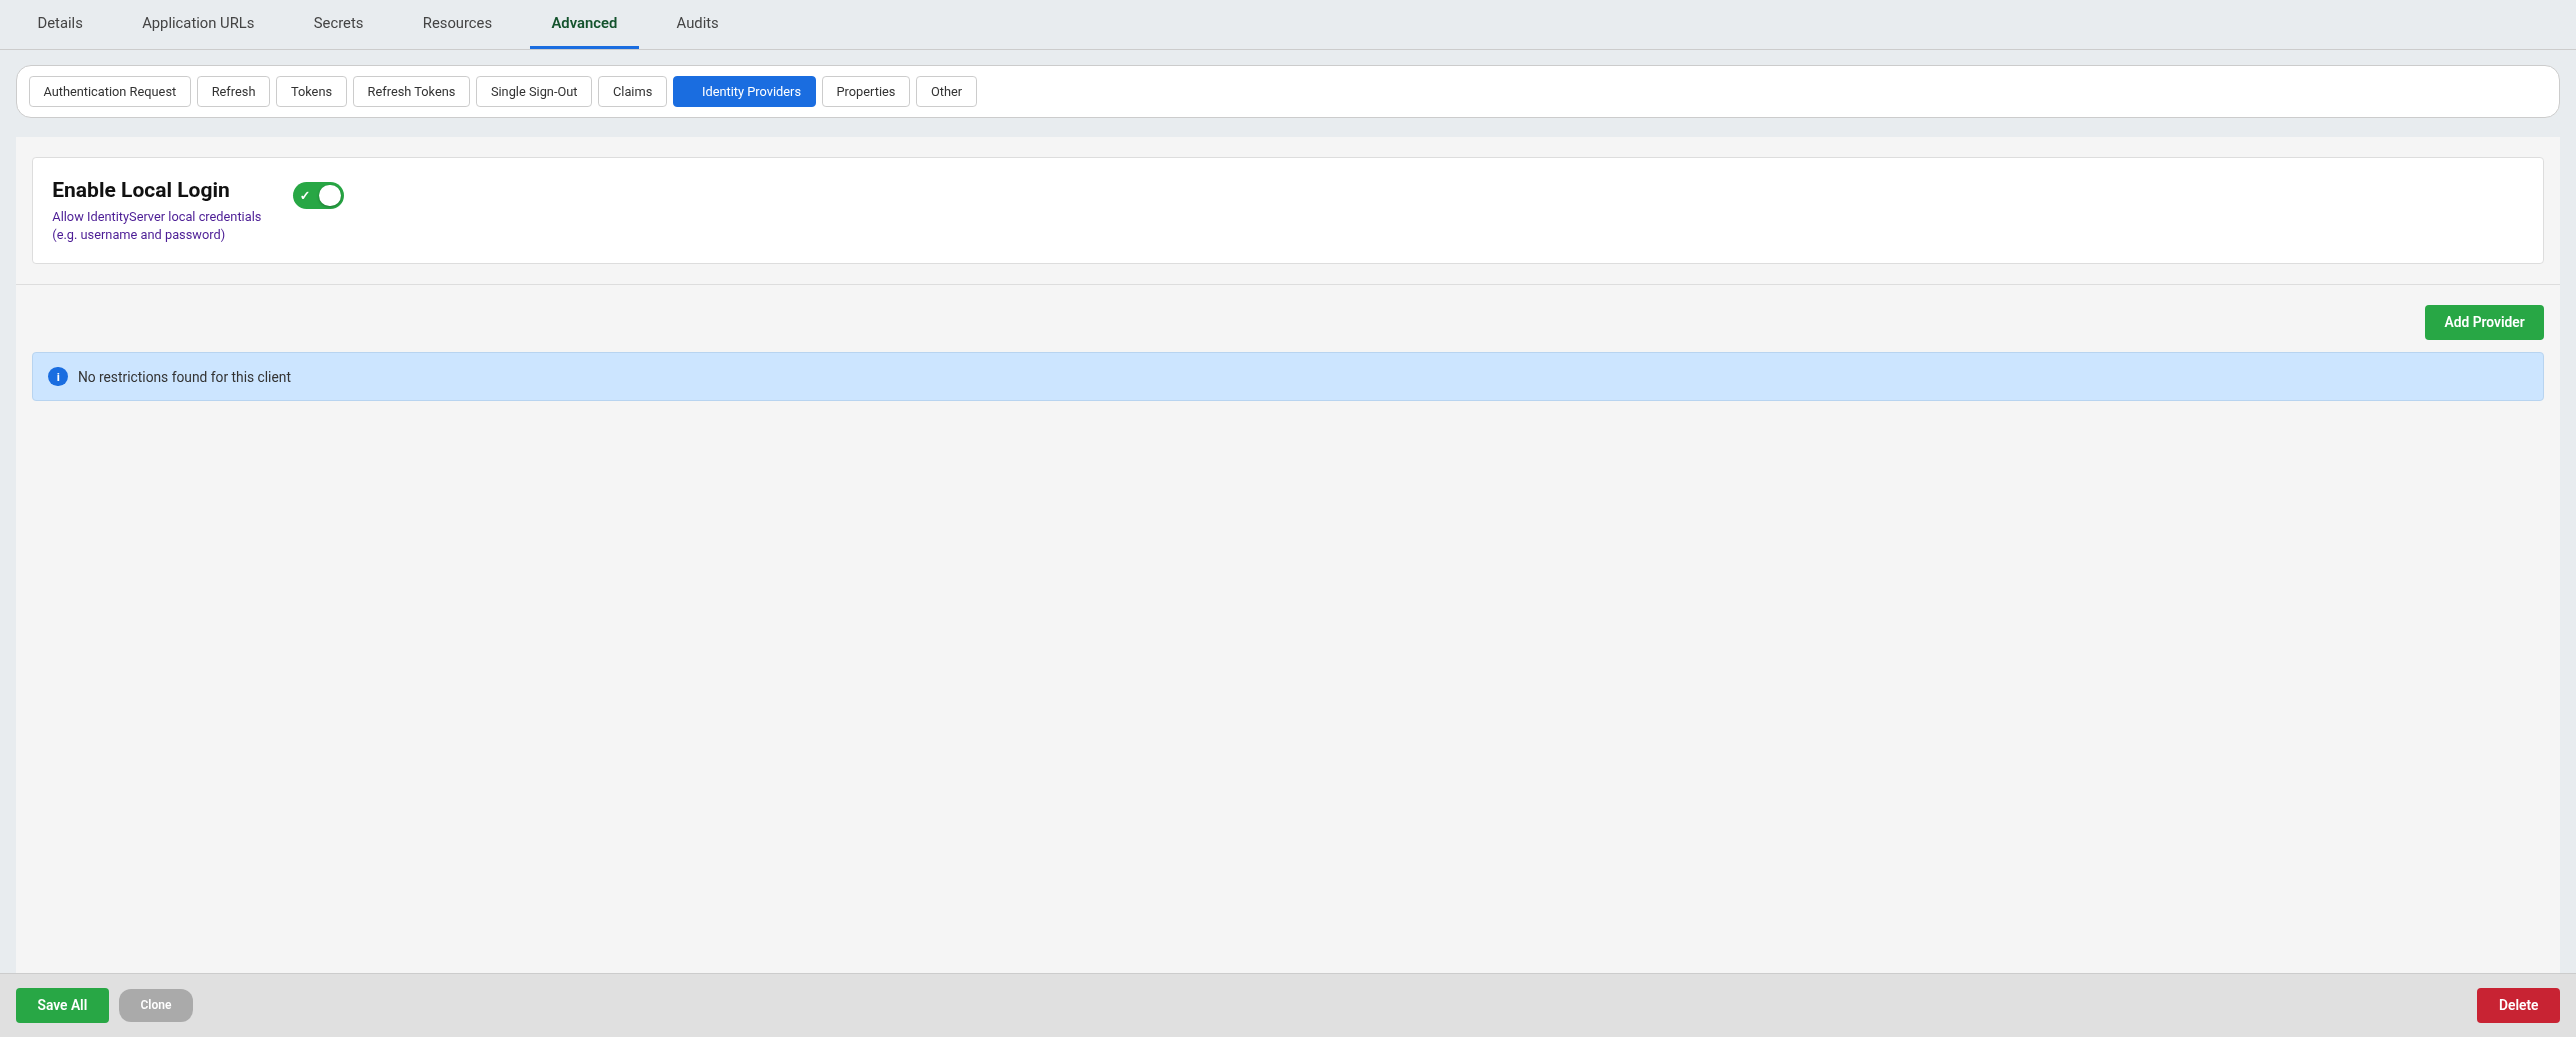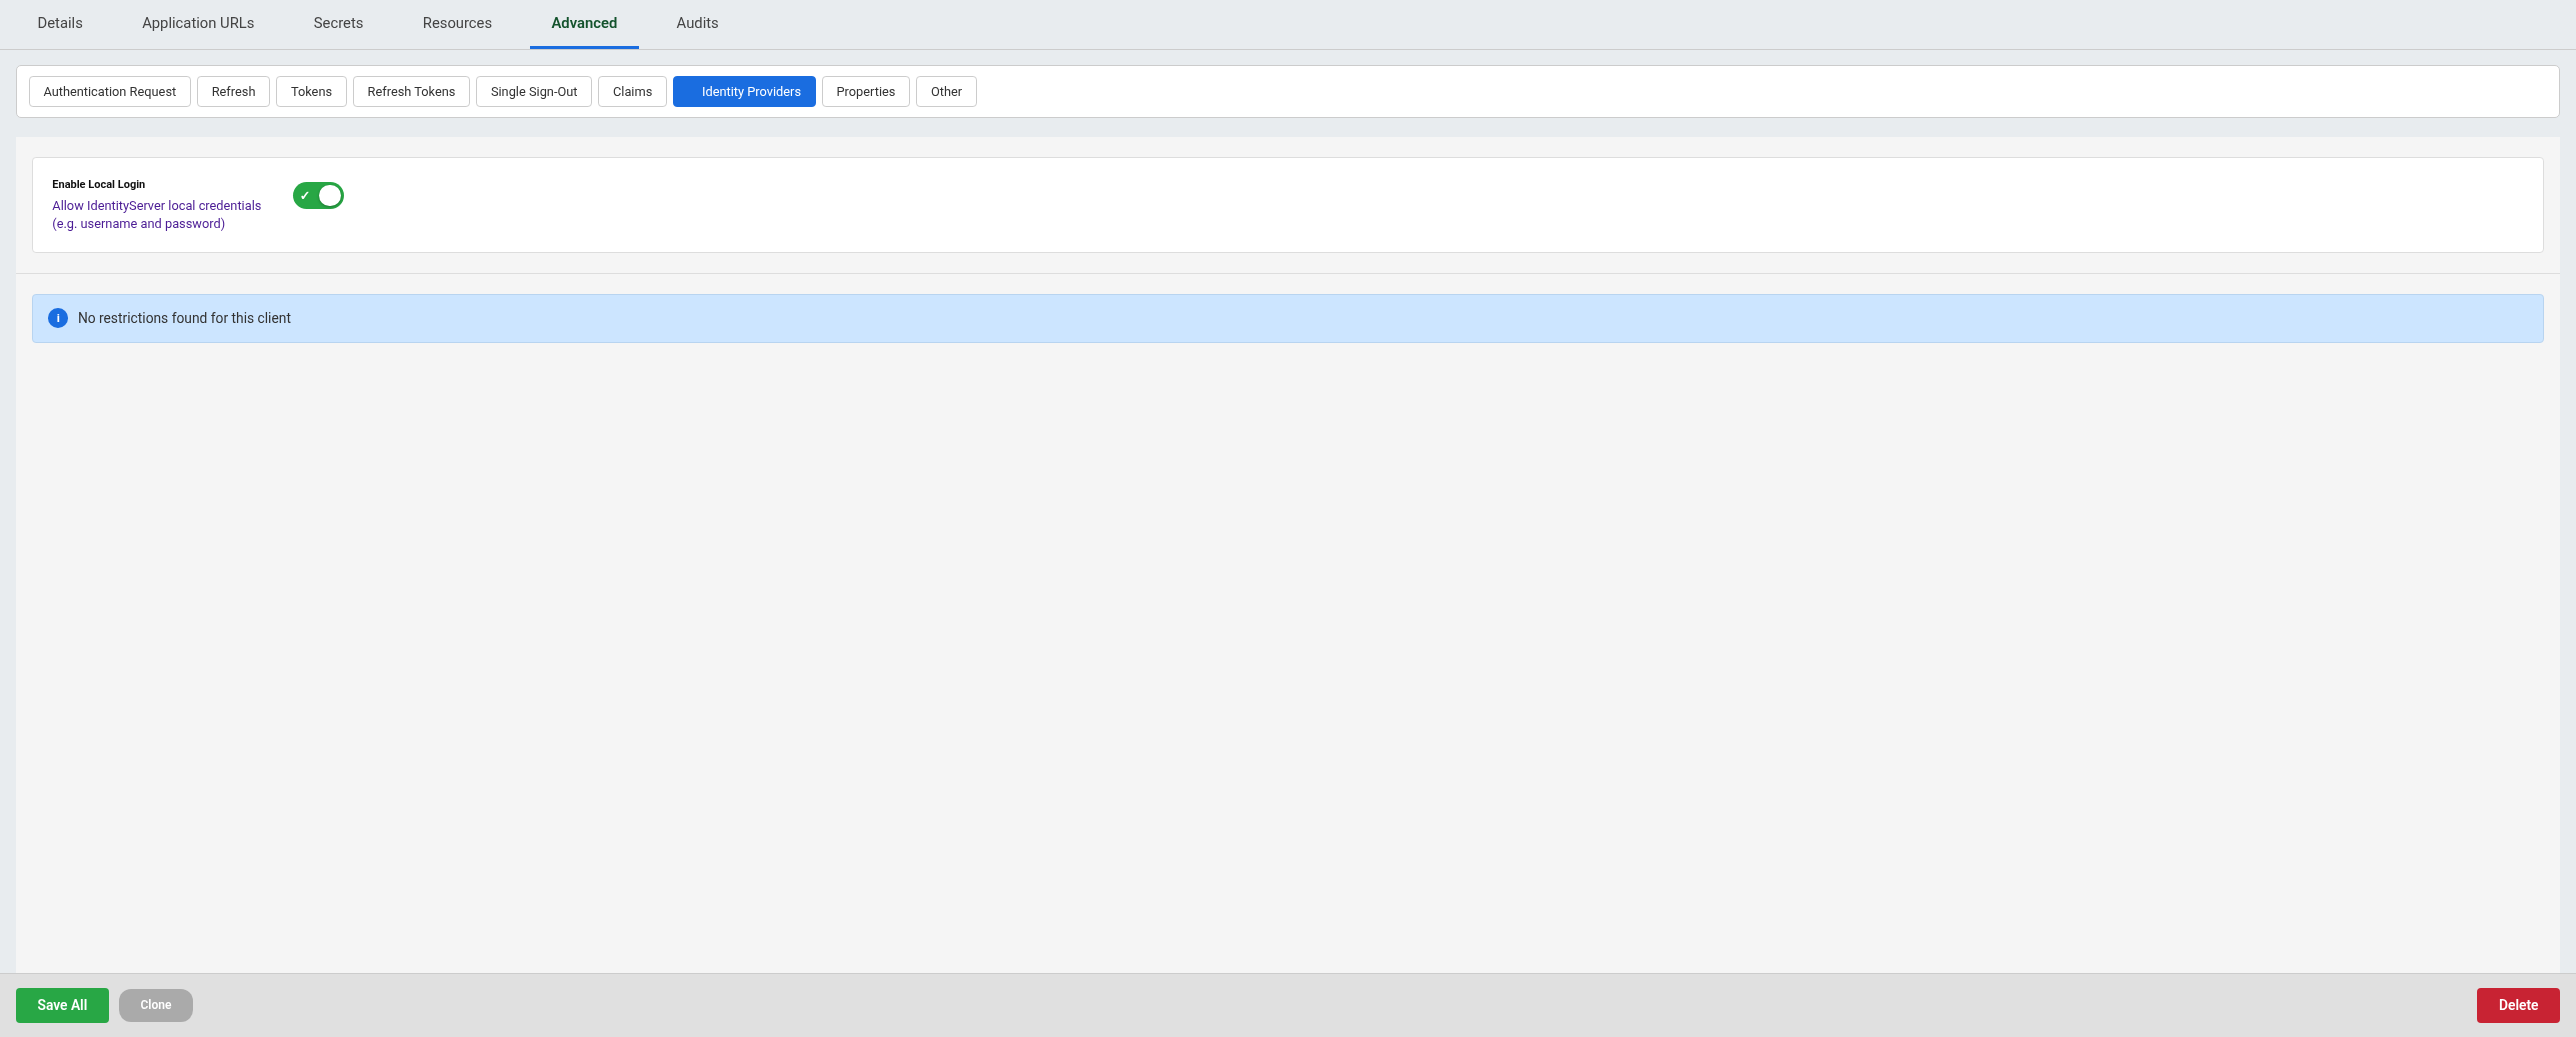--- a/index.html
+++ b/index.html
@@ -46,21 +46,21 @@
       padding: 15.8px 15.8px 0 15.8px;
       display: flex;
       flex-direction: column;
       gap: 0;
     }
 
     
     .sub-tabs {
       background: #fff;
       border: 1px solid #ccc;
-      border-radius: 5px;
+      border-radius: 15px;
       display: flex;
       align-items: center;
       padding: 9.8px 11.8px;
       gap: 5.9px;
       flex-wrap: wrap;
       margin-bottom: 19.7px;
     }
     .sub-tab {
       padding: 6.9px 13.8px;
       font-size: 12.8px;
@@ -92,21 +92,21 @@
       background: #fff;
       border: 1px solid #ddd;
       border-radius: 3.9px;
       padding: 19.7px;
       margin-bottom: 19.7px;
       display: flex;
       align-items: flex-start;
       gap: 23.6px;
     }
     .section-text h3 {
-      font-size: 11px;
+      font-size: 21px;
       font-weight: 700;
       color: #111;
       margin-bottom: 5.9px;
     }
     .section-text p {
       font-size: 12.8px;
       color: #4c1d95;
       max-width: 217px;
       line-height: 1.4;
     }
@@ -287,20 +287,23 @@
             <span class="toggle-check">✓</span>
             <div class="toggle-thumb"></div>
           </div>
         </div>
       </div>
     </div>
 
     <hr class="divider">
     <div style="height:19.7px;"></div>
 
+    <div class="add-provider-row">
+      <button class="btn-add-provider">Add Provider</button>
+    </div>
 
     <div class="info-banner">
       <div class="info-icon">i</div>
       <span>No restrictions found for this client</span>
     </div>
 
   </div>
 
 </div>
 

